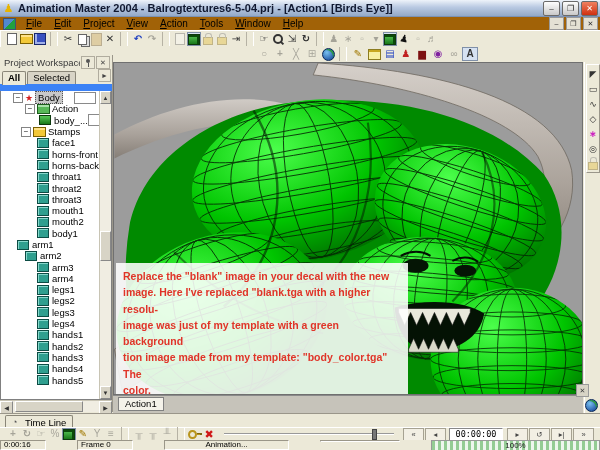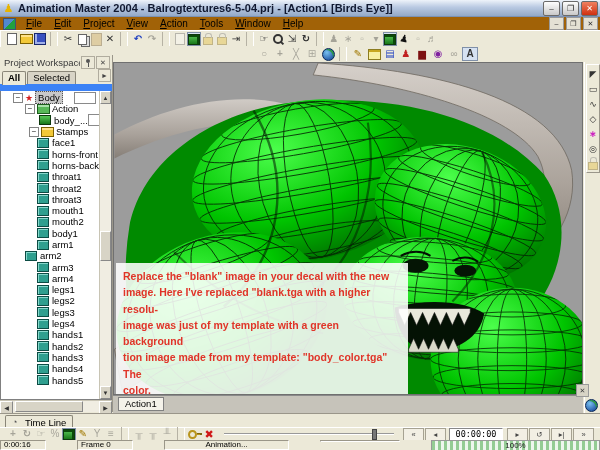--- a/index.html
+++ b/index.html
@@ -230,21 +230,21 @@
         <div class="trow" style="padding-left:24px">
           <span class="exp"></span>
           <span class="folderic grn"></span>
           <span>Action</span>
         </div>
         <div class="trow" style="padding-left:38px">
           <span class="imgsm"></span>
           <span>body_...</span>
           <span class="preview"></span>
         </div>
-        <div class="trow" style="padding-left:28px">
+        <div class="trow" style="padding-left:20px">
           <span class="exp"></span>
           <span class="folderic"></span>
           <span>Stamps</span>
         </div>
         <div>
 
             <div class="trow" style="padding-left:36px">
               <span class="stampic"></span>
               <span>face1</span>
             </div>
@@ -284,21 +284,21 @@
               <span class="stampic"></span>
               <span>mouth2</span>
             </div>
 
             <div class="trow" style="padding-left:36px">
               <span class="stampic"></span>
               <span>body1</span>
             </div>
 
 
-            <div class="trow" style="padding-left:36px">
+            <div class="trow" style="padding-left:16px">
               <span class="stampic"></span>
               <span>arm1</span>
             </div>
 
             <div class="trow" style="padding-left:24px">
               <span class="stampic"></span>
               <span>arm2</span>
             </div>
 
             <div class="trow" style="padding-left:36px">

